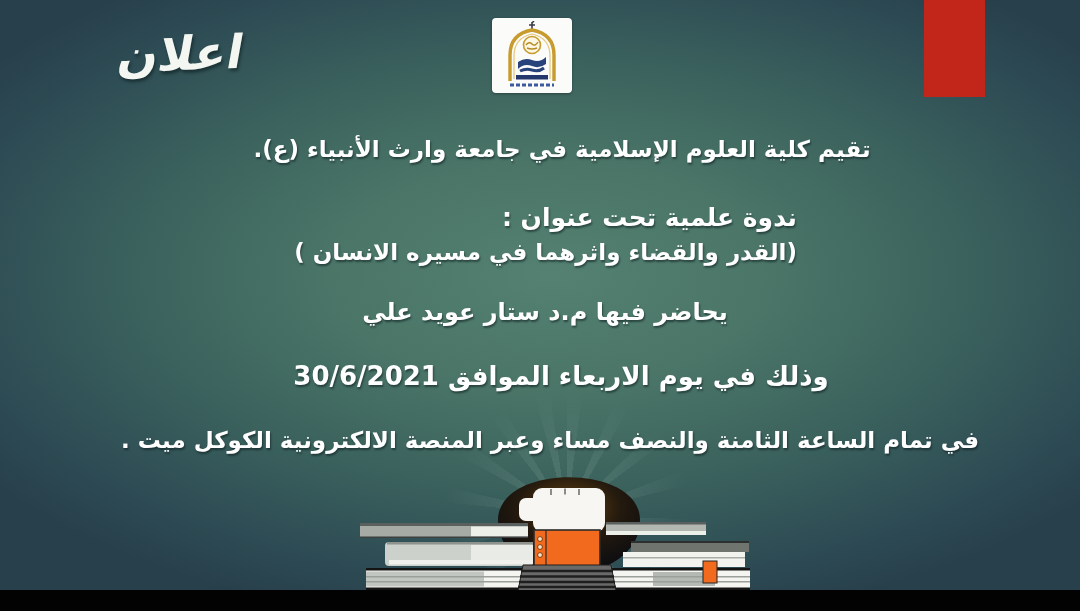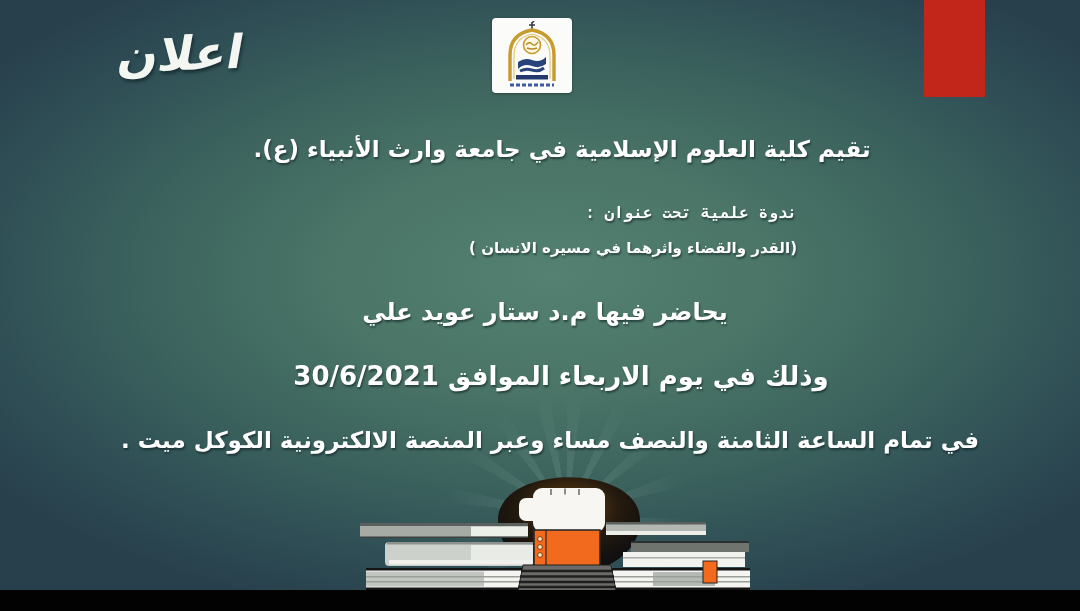--- a/index.html
+++ b/index.html
@@ -43,22 +43,22 @@
     background:#c2251a;
   }
   .txt{
     position:absolute;left:0;right:0;
     color:#ffffff;font-weight:bold;
     direction:rtl;text-align:center;
     text-shadow:1px 2px 2px rgba(8,20,24,0.5);
     white-space:nowrap;
   }
   .l1{top:136px;font-size:23px;padding-left:44px;}
-  .l2{top:203px;font-size:16px;left:auto;right:283px;text-align:center;font-family:Liberation Mono, monospace;}
-  .l3{top:239px;font-size:15px;left:auto;right:283px;text-align:right;}
+  .l2{top:203px;font-size:25px;left:auto;right:283px;text-align:center;}
+  .l3{top:239px;font-size:23px;left:auto;right:283px;text-align:right;}
   .l4{top:298px;font-size:24px;transform:translateX(5px);}
   .l5{top:361px;font-size:26px;transform:translateX(21px);}
   .l6{top:427px;font-size:23px;transform:translateX(10px);}
   .illustration{
     position:absolute;left:353px;top:460px;width:400px;height:131px;
   }
   .bottom-bar{
     position:absolute;left:0;bottom:0;width:1080px;height:21px;
     background:#020202;
   }

